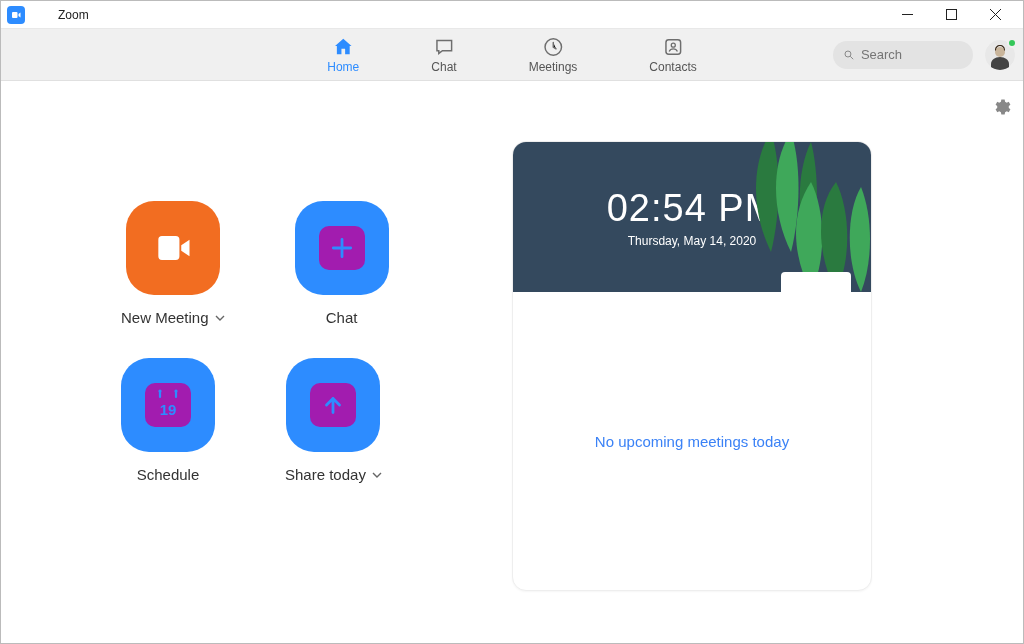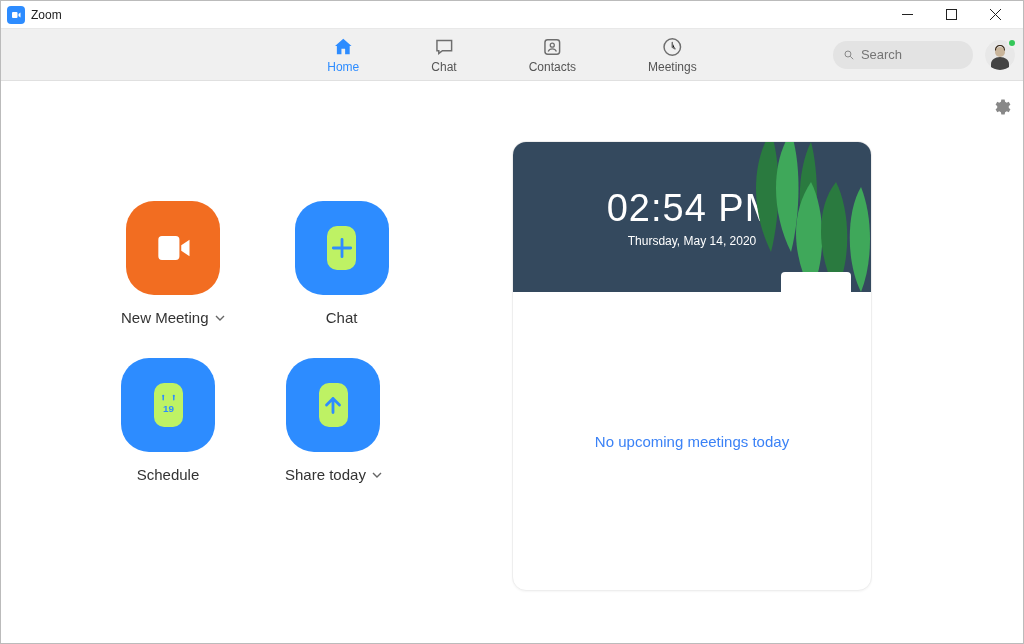--- a/index.html
+++ b/index.html
@@ -1,19 +1,19 @@
 <!DOCTYPE html>
 <html><head>
 <meta charset="utf-8">
 <style>
   * { box-sizing: border-box; margin: 0; padding: 0; font-family: -apple-system, BlinkMacSystemFont, "Segoe UI", Arial, sans-serif; }
   body { background: #fff; width: 1024px; height: 644px; overflow: hidden; border: 1px solid #bbb; }
 
   
-  .titlebar { height: 28px; background: #fff; display: flex; align-items: center; padding: 0 6px; border-bottom: 1px solid #e8e8e8; }
+  .titlebar { height: 28px; background: #fff; display: flex; align-items: center; padding: 0 6px; border-bottom: 1px solid #e8e8e8; gap: 27px; }
   .app-icon { width: 18px; height: 18px; background: #2d8cff; border-radius: 4px; display: flex; align-items: center; justify-content: center; margin-right: 6px; }
   .app-icon svg { width: 12px; height: 12px; }
   .title-text { font-size: 12px; color: #222; }
   .win-controls { margin-left: auto; display: flex; }
   .win-btn { width: 44px; height: 26px; display: flex; align-items: center; justify-content: center; cursor: pointer; }
   .win-btn svg { width: 11px; height: 11px; }
 
   
   .topnav { height: 52px; background: #f0f0f0; border-bottom: 1px solid #e0e0e0; display: flex; align-items: center; padding: 0 8px; position: relative; }
   .nav-center { position: absolute; left: 50%; transform: translateX(-50%); display: flex; gap: 56px; }
@@ -34,21 +34,21 @@
   .content { position: relative; height: calc(100% - 80px); display: flex; }
   .settings-gear { position: absolute; top: 16px; right: 12px; width: 20px; height: 20px; color: #888; cursor: pointer; }
 
   .left-panel { width: 50%; padding: 120px 40px 0 120px; display: flex; flex-direction: column; gap: 32px; }
   .action-row { display: flex; gap: 70px; }
   .action { display: flex; flex-direction: column; align-items: center; gap: 14px; cursor: pointer; }
   .tile { width: 94px; height: 94px; border-radius: 28px; display: flex; align-items: center; justify-content: center; }
   .tile.orange { background: #f26d21; }
   .tile.blue { background: #2d8cff; }
   .tile svg { width: 44px; height: 44px; }
-  .inner-square { width: 29px; height: 44px; background: #bef264; border-radius: 10px; display: flex; align-items: center; justify-content: center; }
+  .inner-square { width: 46px; height: 44px; background: #a21caf; border-radius: 10px; display: flex; align-items: center; justify-content: center; }
   .inner-square svg { width: 26px; height: 26px; }
   .action-label-row { display: flex; align-items: center; gap: 6px; }
   .action-label { font-size: 15px; color: #333; }
   .chev { width: 10px; height: 10px; color: #666; }
   .cal-num { font-size: 15px; font-weight: 600; fill: #2d8cff; }
 
   .right-panel { flex: 1; padding: 60px 80px 40px 0; display: flex; }
   .info-card { width: 360px; height: 450px; border-radius: 14px; background: #fff; border: 1px solid #eee; overflow: hidden; box-shadow: 0 1px 2px rgba(0,0,0,0.04); display: flex; flex-direction: column; }
   .info-header { height: 150px; background: #34495e; position: relative; display: flex; flex-direction: column; align-items: center; justify-content: center; color: #fff; overflow: hidden; }
   .time-text { font-size: 38px; font-weight: 400; letter-spacing: 1px; }
@@ -98,32 +98,32 @@
       <span class="nav-label">Home</span>
     </div>
     <div class="nav-item">
       <svg class="nav-icon" viewBox="0 0 24 24">
           <path fill="none" stroke="currentColor" stroke-width="1.6" d="M4 5h16v11H10l-4 3v-3H4V5z"></path>
         </svg>
       <span class="nav-label">Chat</span>
     </div>
     <div class="nav-item">
       <svg class="nav-icon" viewBox="0 0 24 24">
+          <circle cx="12" cy="12" r="9" fill="none" stroke="currentColor" stroke-width="1.6"></circle>
+          <path stroke="currentColor" stroke-width="1.6" stroke-linecap="round" d="M12 7v5l3 2"></path>
+        </svg>
+      <span class="nav-label">Meetings</span>
+    </div>
+    <div class="nav-item">
+      <svg class="nav-icon" viewBox="0 0 24 24">
           <rect x="4" y="4" width="16" height="16" rx="3" fill="none" stroke="currentColor" stroke-width="1.6"></rect>
           <circle cx="12" cy="10" r="2.2" fill="none" stroke="currentColor" stroke-width="1.4"></circle>
           <path fill="none" stroke="currentColor" stroke-width="1.4" d="M7.5 17c.8-2 2.5-3 4.5-3s3.7 1 4.5 3"></path>
         </svg>
       <span class="nav-label">Contacts</span>
-    </div>
-    <div class="nav-item">
-      <svg class="nav-icon" viewBox="0 0 24 24">
-          <circle cx="12" cy="12" r="9" fill="none" stroke="currentColor" stroke-width="1.6"></circle>
-          <path stroke="currentColor" stroke-width="1.6" stroke-linecap="round" d="M12 7v5l3 2"></path>
-        </svg>
-      <span class="nav-label">Meetings</span>
     </div>
   </div>
   <div class="nav-right">
     <div class="search-box">
       <svg viewBox="0 0 24 24">
           <circle cx="10" cy="10" r="6" fill="none" stroke="currentColor" stroke-width="2"></circle>
           <path stroke="currentColor" stroke-width="2" stroke-linecap="round" d="M15 15l5 5"></path>
         </svg>
       <input class="search-input" placeholder="Search" style="">
     </div>

